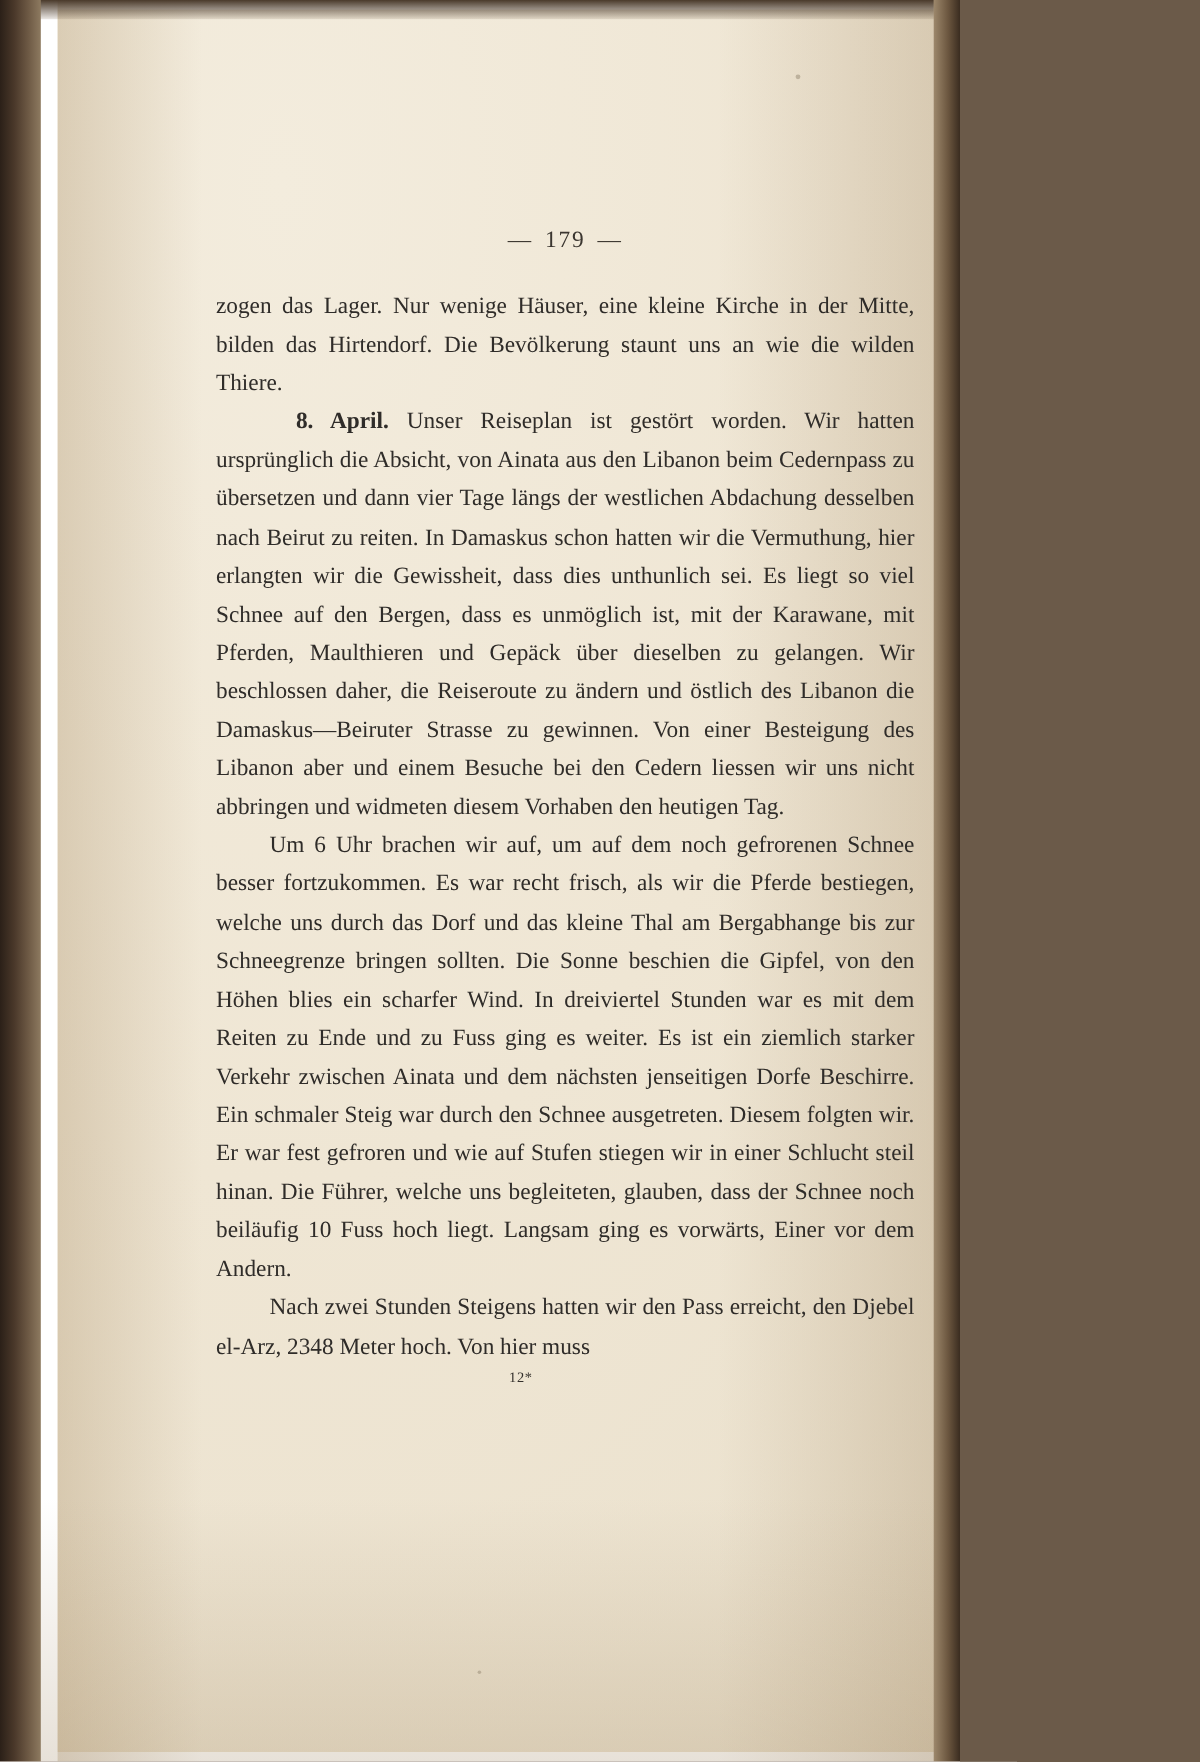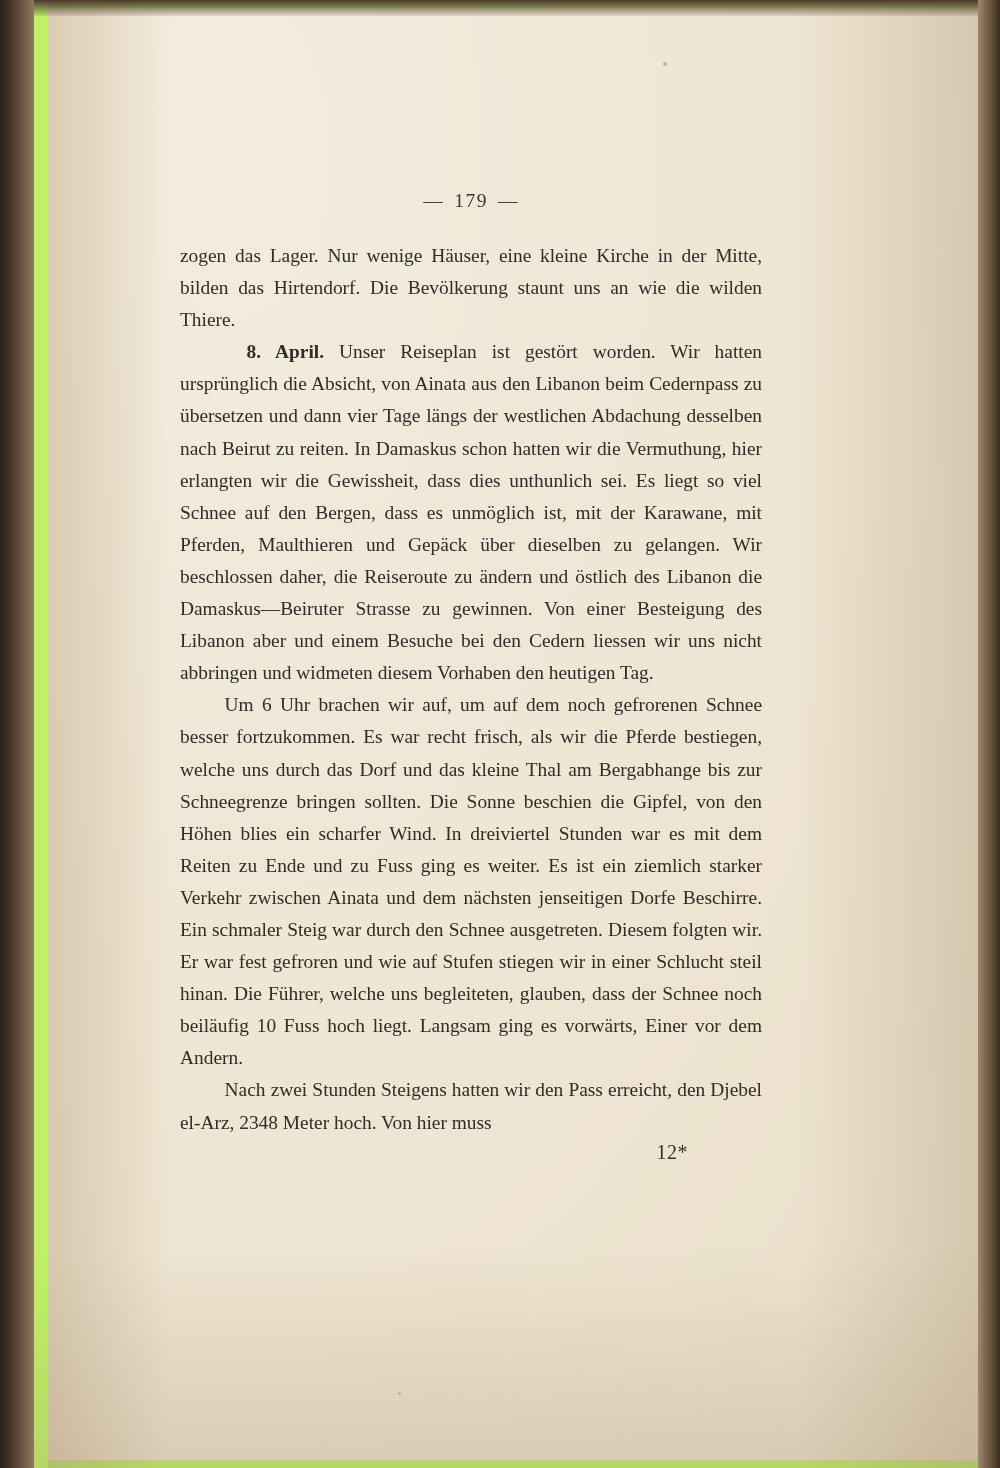--- a/index.html
+++ b/index.html
@@ -9,23 +9,23 @@
   }
   body {
     width: 1000px;
     height: 1468px;
     overflow: hidden;
     font-family: "Liberation Serif", serif;
   }
 
   #page {
     position: relative;
-    width: 1000px;
+    width: 800px;
     height: 1468px;
-    background: #bef264;
+    background: #ffffff;
     overflow: hidden;
   }
 
   
   .edge-left {
     position: absolute;
     left: 0; top: 0;
     width: 34px; height: 1468px;
     background: linear-gradient(to right, #2b2018 0%, #4a382a 35%, #6e5a45 70%, #8d7a60 100%);
     z-index: 6;
@@ -121,23 +121,23 @@
   }
   p.para + p.para {
     margin-top: 0px;
   }
   .daybold {
     font-weight: bold;
     margin-left: 22px;
   }
   .sig {
     margin-top: 2px;
-    text-align: right;
+    text-align: center;
     padding-right: 74px;
-    font-size: 20px;
+    font-size: 12px;
     color: #332f2b;
     letter-spacing: 0.5px;
   }
 
   
   .speck {
     position: absolute;
     background: #9b8e79;
     border-radius: 50%;
     opacity: 0.55;

